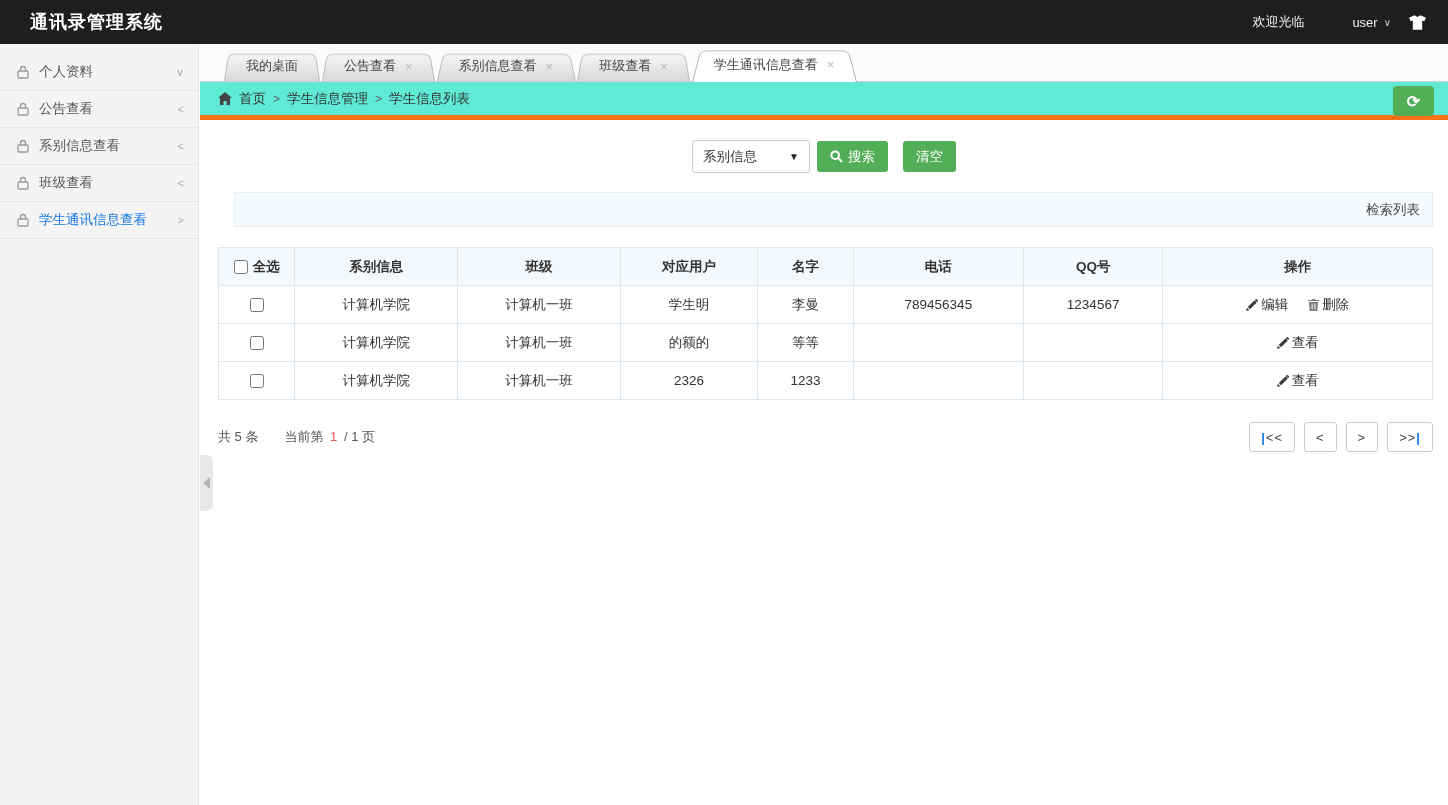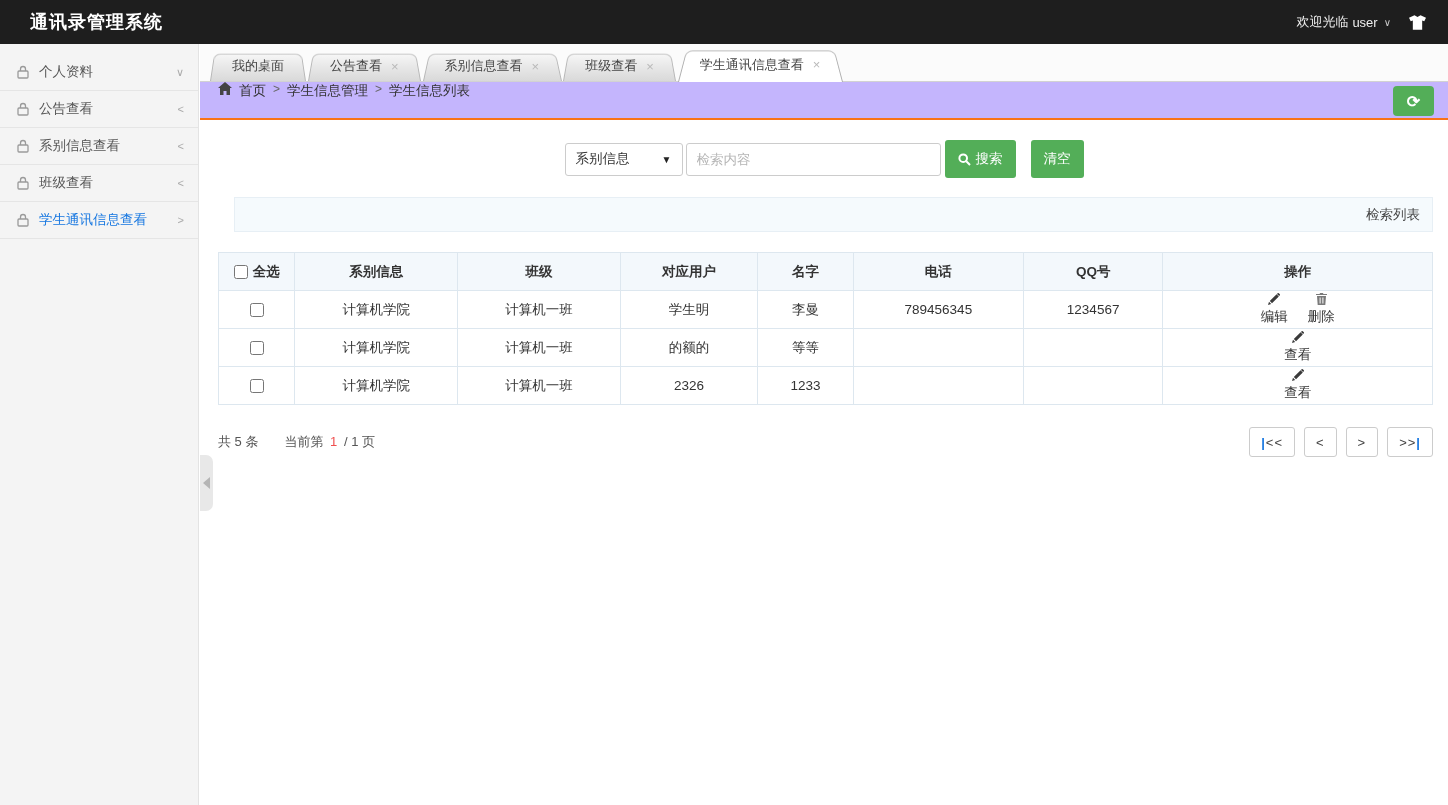--- a/index.html
+++ b/index.html
@@ -9,21 +9,21 @@
     background:#ffffff; color:#333; position:relative; overflow:hidden;
   }
   
   .topbar {
     position:absolute; top:0; left:0; width:1448px; height:44px;
     background:#1e1e1e; color:#fff; display:flex; align-items:center;
     padding:0 22px 0 30px; z-index:10;
   }
   .topbar-title { font-size:18px; font-weight:bold; letter-spacing:1px; }
   .topbar-right { margin-left:auto; display:flex; align-items:center; gap:4px; font-size:13px; color:#eee; }
-  .user-drop { display:flex; align-items:center; gap:6px; cursor:pointer; }
+  .user-drop { display:flex; align-items:center; gap:6px; cursor:pointer;margin-left:44px; }
   .caret { font-size:10px; color:#ccc; }
   .tshirt { margin-left:14px; cursor:pointer; display:flex; }
   
   .sidebar {
     position:absolute; top:44px; left:0; width:199px; bottom:0;
     background:#f4f4f4; border-right:1px solid #e3e3e3;
   }
   .sidebar-menu { margin-top:10px; }
   .side-item {
     height:37px; display:flex; align-items:center; gap:9px;
@@ -41,41 +41,41 @@
   }
   .collapse-handle .tri {
     width:0; height:0; border-top:6px solid transparent; border-bottom:6px solid transparent;
     border-right:7px solid #b5b5b5;
   }
   
   .main { position:absolute; left:200px; top:44px; right:0; bottom:0; background:#fff; }
   
   .tabstrip {
     height:38px; background:#fbfbfb; border-bottom:1px solid #d2d2d2;
-    display:flex; align-items:flex-end; padding-left:10px; position:relative;
+    display:flex; align-items:flex-end; padding-left:24px; position:relative;
   }
   .tab {
     position:relative; height:30px; display:flex; align-items:center; gap:9px;
     padding:0 22px; margin-right:2px; font-size:13px; color:#444; cursor:pointer; z-index:1;
   }
   .tab::before {
     content:""; position:absolute; inset:0;
     background:linear-gradient(#f6f6f6,#d9d9d9);
     border:1px solid #b7b7b7; border-bottom:none; border-radius:7px 7px 0 0;
     transform:perspective(12px) rotateX(2.2deg); transform-origin:bottom;
   }
   .tab > span { position:relative; }
   .tab .tab-close { color:#b9b9b9; font-size:13px; }
   .tab.active { height:35px; margin-bottom:-1px; z-index:3; }
   .tab.active::before { background:#fff; border-color:#b0b0b0; }
   
   .crumb-bar {
-    height:38px; display:flex; align-items:flex-start; gap:7px;
+    height:38px; display:flex; align-items:center; gap:7px;
     padding:0 60px 0 18px; font-size:13.5px; color:#333; position:relative;
-    border-bottom:2px solid #f97316; background:#c4b5fd;
+    border-bottom:5px solid #f97316; background:#5eead4;
   }
   .crumb-sep { color:#666; font-size:12px; }
   .crumb-link { cursor:pointer; }
   .refresh-btn {
     position:absolute; right:14px; top:4px; width:41px; height:30px;
     background:#53ae58; border:none; border-radius:4px; color:#fff;
     display:flex; align-items:center; justify-content:center; cursor:pointer;
     font-size:16px; font-weight:bold;
   }
   
@@ -88,21 +88,21 @@
     background:#fff; cursor:pointer; margin-right:3px;
   }
   .fake-select .sel-caret { margin-left:auto; font-size:10px; color:#222; }
   .search-input {
     width:255px; height:33px; border:1px solid #ccc; border-radius:3px;
     padding:0 10px; font-size:13.5px; color:#333; outline:none;
     font-family:"Liberation Sans","DejaVu Sans",sans-serif;
   }
   .search-input::placeholder { color:#b5b5b5; }
   .btn-green {
-    height:38px; background:#53ae58; border:none; border-radius:3px; color:#fff;
+    height:31px; background:#53ae58; border:none; border-radius:3px; color:#fff;
     font-size:13.5px; padding:0 13px; display:flex; align-items:center; gap:5px;
     cursor:pointer; font-family:inherit;justify-content:flex-end;
   }
   .btn-search { margin-left:4px; }
   .btn-clear { margin-left:15px; }
   
   .list-bar {
     margin:19px 15px 0 34px; height:35px; background:#f5fafd;
     border:1px solid #e7eff5; display:flex; align-items:center;
     justify-content:flex-end; padding-right:12px; font-size:13.5px; color:#444;
@@ -116,21 +116,21 @@
     border:1px solid #dde7ef; height:38px; text-align:center; padding:0 6px;
   }
   .grid thead th { background:#f3f8fc; font-weight:bold; }
   .grid td { background:#fff; }
   .chk { width:14px; height:14px; vertical-align:middle; cursor:pointer; }
   .th-check { display:flex; align-items:center; justify-content:center; gap:5px; font-weight:bold; }
   .w-check{width:6.3%;} .w-dept{width:13.4%;} .w-class{width:13.4%;}
   .w-user{width:11.3%;} .w-name{width:7.9%;} .w-phone{width:14%;}
   .w-qq{width:11.5%;} .w-op{width:22.2%;}
   .op-cell { display:flex; align-items:center; justify-content:center; gap:20px; }
-  .op-link { display:flex; align-items:center; gap:3px; cursor:pointer; color:#333;flex-direction:column; }
+  .op-link { display:flex; align-items:center; gap:3px; cursor:pointer; color:#333; }
   
   .table-footer {
     margin:22px 15px 0 18px; display:flex; align-items:center; font-size:13px; color:#555;
   }
   .foot-total { margin-right:26px; }
   .foot-page .pg-red { color:#f05050; margin:0 3px; }
   .pager { margin-left:auto; display:flex; gap:9px; }
   .pg-btn {
     min-width:32px; height:30px; padding:0 11px; background:#fff;
     border:1px solid #ccc; border-radius:3px; font-size:13px; color:#444;
@@ -256,21 +256,20 @@
     <button class="refresh-btn">
       <span>⟳</span>
     </button>
   </div>
 
   <div class="search-row">
     <div class="fake-select">
       <span>系别信息</span>
       <span class="sel-caret">▼</span>
     </div>
-    <input class="search-input" type="text" placeholder="检索内容" style="">
     <button class="btn-green btn-search">
       <span>
         <svg width="13" height="13" viewBox="0 0 13 13">
             <circle cx="5.2" cy="5.2" r="3.8" fill="none" stroke="#fff" stroke-width="2"></circle>
             <line x1="8.3" y1="8.3" x2="12" y2="12" stroke="#fff" stroke-width="2"></line>
           </svg>
       </span>
       <span>搜索</span>
     </button>
     <button class="btn-green btn-clear">

